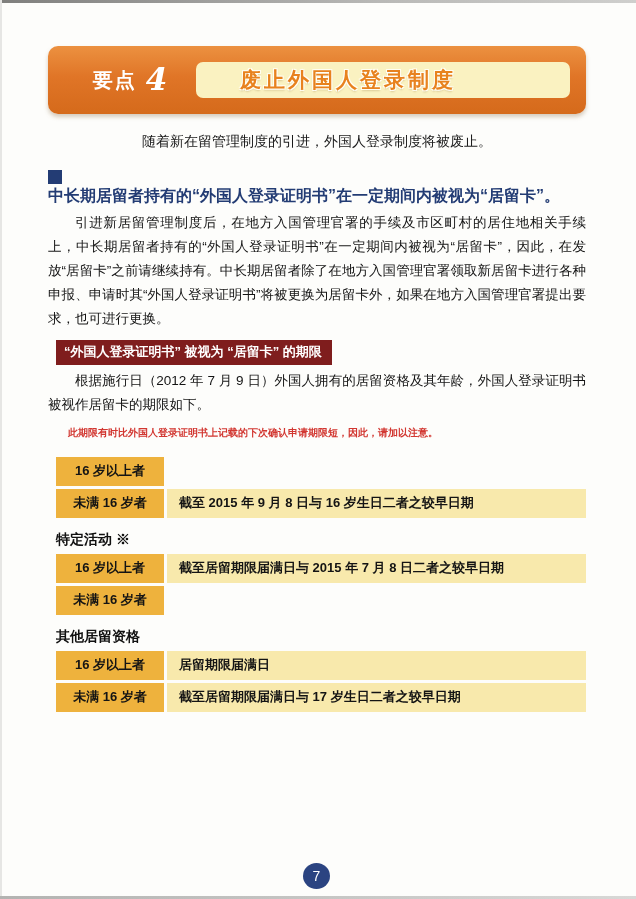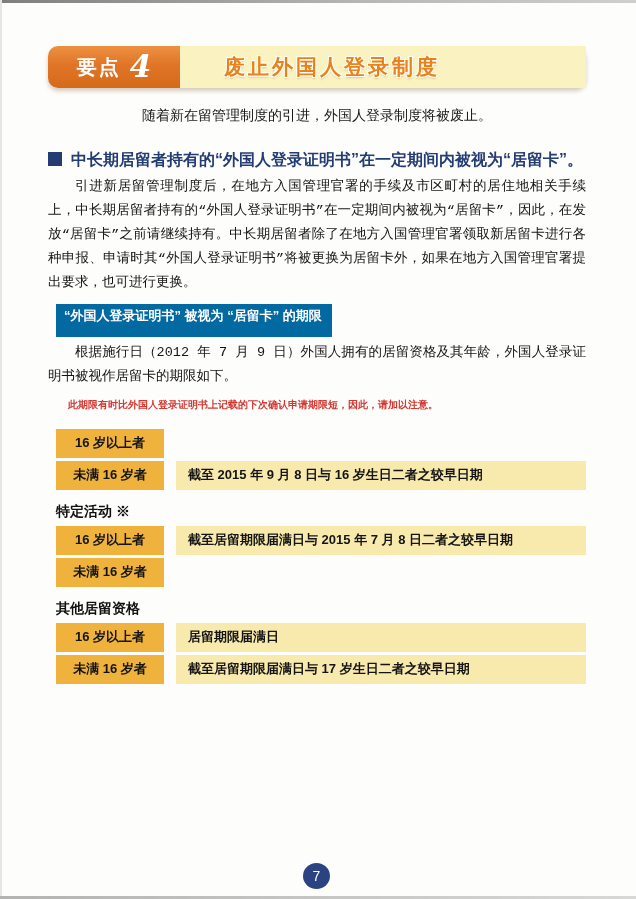--- a/index.html
+++ b/index.html
@@ -24,25 +24,25 @@
   .scan-edge-left {
     position: absolute; top: 0; left: 0; bottom: 0; width: 2px;
     background: #e6e6e4;
   }
 
   .content { padding: 0 50px 0 48px; }
 
   
   .banner {
     margin-top: 46px;
-    height: 42px;
+    height: 68px;
     background: linear-gradient(180deg, #ec9140 0%, #e07527 45%, #d56a1b 100%);
     border-radius: 10px;
     display: flex;
-    padding: 0;
+    padding: 16px;
     box-shadow: 0 3px 4px rgba(140, 110, 70, 0.35);
   }
   .banner-left {
     width: 132px;
     display: flex;
     align-items: center;
     justify-content: center;
     color: #ffffff;
   }
   .badge-label {
@@ -54,21 +54,21 @@
     font-family: "DejaVu Serif", serif;
     font-style: italic;
     font-size: 31px;
     font-weight: bold;
     margin-left: 9px;
     margin-top: -3px;
   }
   .banner-title-panel {
     flex: 1;
     background: #faf2c1;
-    border-radius: 0;
+    border-radius: 7px;
     display: flex;
     align-items: center;
     padding-left: 44px;
   }
   .banner-title {
     color: #e8821e;
     font-size: 21px;
     font-weight: bold;
     letter-spacing: 3px;
     text-shadow:
@@ -81,23 +81,24 @@
   .intro {
     margin-top: 17px;
     font-size: 14px;
     line-height: 20px;
     color: #1a1a1a;
     text-align: center;
   }
 
   
   .sec-head {
-    margin-top: 23px;
+    margin-top: 15px;
     display: flex;
     color: #233c74;
+    flex-direction: column;
   }
   .sec-bullet {
     flex: 0 0 auto;
     width: 14px; height: 14px;
     background: #233c74;
     margin-top: 4px;
     margin-right: 9px;
   }
   .sec-head-text {
     font-size: 16px;
@@ -106,33 +107,32 @@
   }
 
   
   .para {
     margin-top: 4px;
     font-size: 13.5px;
     line-height: 24px;
     text-align: justify;
     text-indent: 2em;
     color: #141414;
-    font-family: Liberation Mono, monospace;
   }
 
   
   .deadline-label {
     margin-top: 9px;
     margin-left: 8px;
     display: inline-block;
-    background: #0369a1;
+    background: #7f1d1d;
     color: #ffffff;
     font-size: 13px;
     font-weight: bold;
-    padding: 3px 10px 12px 8px;
+    padding: 3px 10px 4px 8px;
     text-align: center;
   }
   .warning {
     margin-top: 5px;
     font-size: 10px;
     line-height: 22px;
     font-weight: bold;
     color: #d23731;
     text-indent: 2em;
   }
@@ -157,21 +157,21 @@
     padding-bottom: 1px;
   }
   .res-row { display: flex; margin-bottom: 3px; }
   .res-cell-label {
     flex: 0 0 108px;
     background: #eeb23d;
     font-size: 13px;
     font-weight: bold;
     text-align: center;
     padding: 5px 0 6px;
-    margin-right: 12px;
+    margin-right: 3px;
     color: #141414;
   }
   .res-cell-value {
     flex: 1;
     background: #f8e9ac;
     font-size: 13px;
     font-weight: bold;
     padding: 5px 10px 6px 12px;
     color: #141414;
   }

